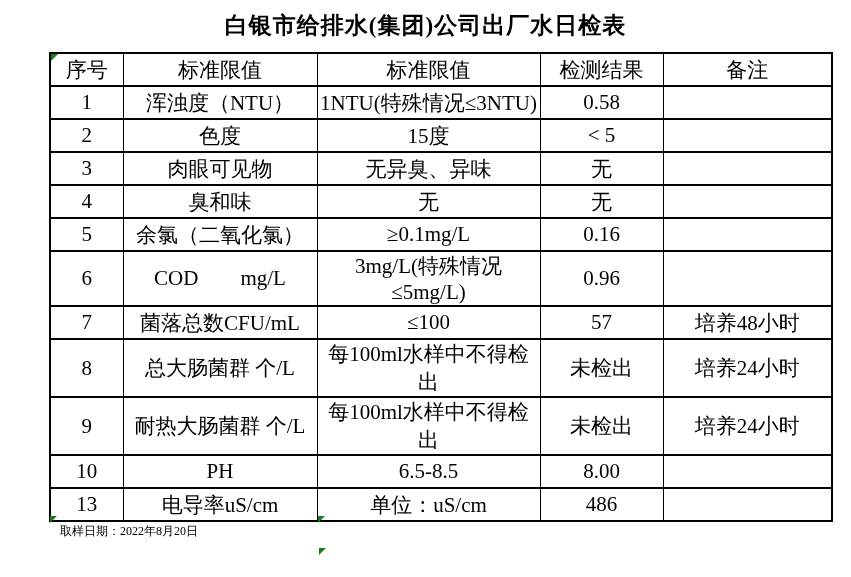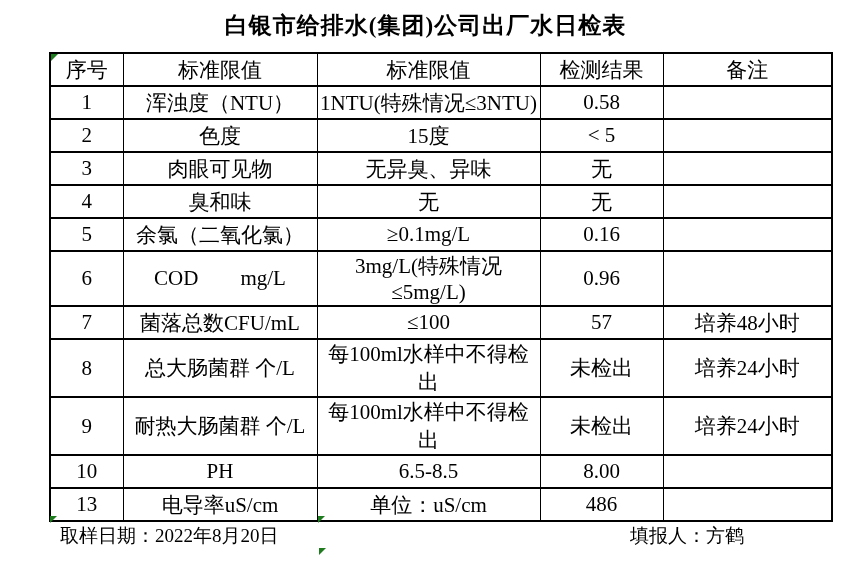--- a/index.html
+++ b/index.html
@@ -56,21 +56,21 @@
     background: #1e7b1e;
     clip-path: polygon(0 0, 100% 0, 0 100%);
   }
   .flag-table-corner { left: 51px; top: 54px; }
   .flag-footer-left  { left: 50px; top: 516px; }
   .flag-footer-mid   { left: 318px; top: 516px; }
   .flag-footer-low   { left: 319px; top: 548px; }
   .footer-item {
     position: absolute;
     top: 523px;
-    font-size: 19px;
+    font-size: 12px;
     white-space: nowrap;
   }
   .footer-sampling { left: 60px; }
   .footer-testing  { left: 391px; }
   .footer-reporter { left: 630px; }
 </style>
 </head>
 <body>
 
 <div class="page">
@@ -174,15 +174,14 @@
       </tr>
     </tbody>
   </table>
 
   <div class="flag flag-table-corner"></div>
   <div class="flag flag-footer-left"></div>
   <div class="flag flag-footer-mid"></div>
   <div class="flag flag-footer-low"></div>
 
   <div class="footer-item footer-sampling">取样日期：2022年8月20日</div>
-  <div class="footer-item footer-reporter">填报人：方鹤</div>
 
 </div>
 
 </body></html>

